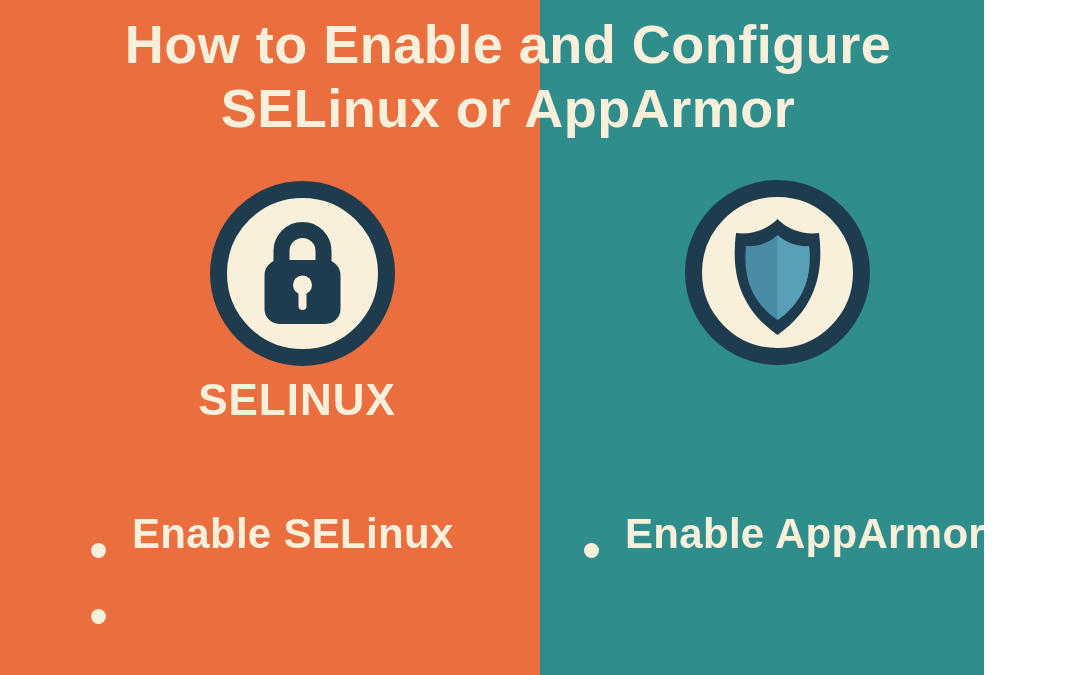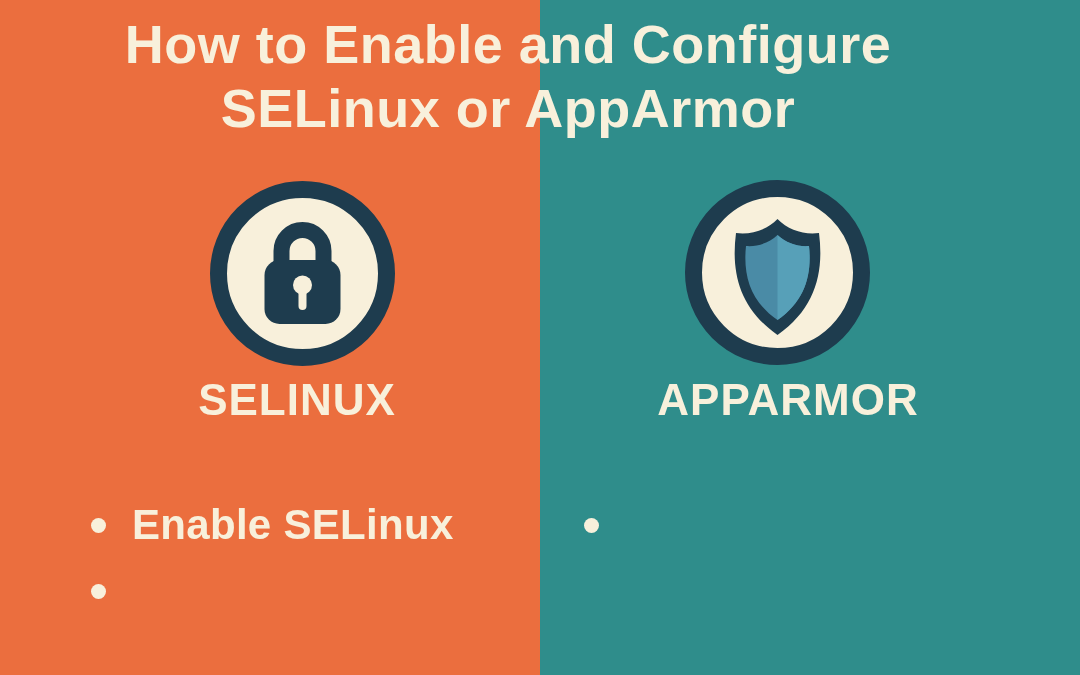--- a/index.html
+++ b/index.html
@@ -9,21 +9,21 @@
     --navy: #1E3C4E;
     --shield-left: #4A8BA6;
     --shield-right: #57A0B8;
   }
   * { margin: 0; padding: 0; box-sizing: border-box; }
   html, body { width: 1080px; height: 675px; overflow: hidden; }
   body { font-family: "Liberation Sans", sans-serif; }
 
   .canvas {
     position: relative;
-    width: 1080px;
+    width: 984px;
     height: 675px;
     overflow: hidden;
   }
   .half {
     position: absolute;
     top: 0;
     width: 540px;
     height: 675px;
   }
   .half.left  { left: 0;   background: var(--left-bg); }
@@ -77,21 +77,21 @@
     position: absolute;
     top: 492px;
     list-style: none;
     color: var(--cream);
   }
   .bullet-list.left-list  { left: 91px; }
   .bullet-list.right-list { left: 584px; }
 
   .bullet-item {
     display: flex;
-    align-items: center;
+    align-items: flex-end;
     height: 66px;
     font-size: 42px;
     font-weight: 600;
     letter-spacing: 0.3px;
     white-space: nowrap;
   }
   .bullet-dot {
     width: 15px;
     height: 15px;
     border-radius: 50%;
@@ -131,31 +131,31 @@
         </clipPath>
       </defs>
       <circle class="ring" cx="92.5" cy="92.5" r="84"></circle>
       <path class="navy-fill" d="M92.5 39 C82 50 66 55 51 53 C46 92 54 128 92.5 155 C131 128 139 92 134 53 C119 55 103 50 92.5 39 Z"></path>
       <path class="shield-l" d="M92.5 55 C84 63 72 67 61 66 C58 95 65 121 92.5 140 C120 121 127 95 124 66 C113 67 101 63 92.5 55 Z"></path>
       <path class="shield-r" clip-path="url(#shield-right-clip)" d="M92.5 55 C84 63 72 67 61 66 C58 95 65 121 92.5 140 C120 121 127 95 124 66 C113 67 101 63 92.5 55 Z"></path>
     </svg>
   </div>
 
   <div class="panel-heading selinux">SELINUX</div>
-  <div class="panel-heading apparmor">APPARMOR</div>
 
   <ul class="bullet-list left-list">
     <li class="bullet-item">
       <span class="bullet-dot"></span>
       <span>Enable SELinux</span>
     </li>
     <li class="bullet-item">
       <span class="bullet-dot"></span>
     </li>
   </ul>
 
   <ul class="bullet-list right-list">
     <li class="bullet-item">
       <span class="bullet-dot"></span>
+      <span>Enable AppArmor</span>
     </li>
   </ul>
 
 </div>
 
 </body></html>

